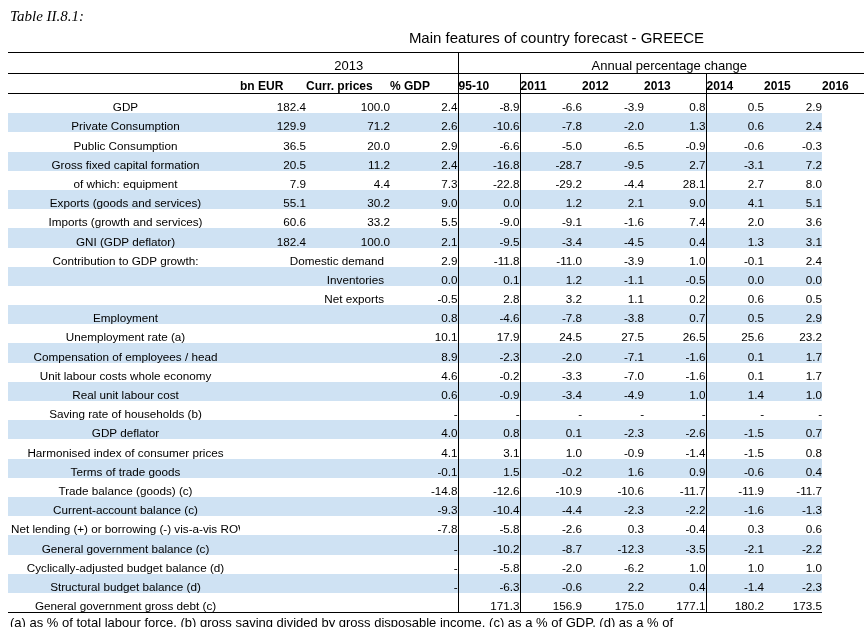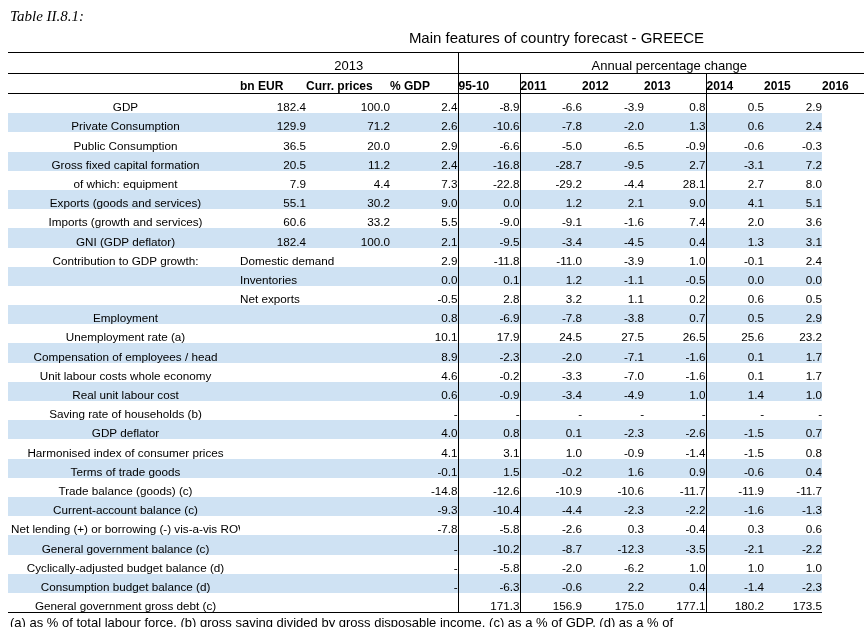--- a/index.html
+++ b/index.html
@@ -69,21 +69,21 @@
     height: 19.2px;
     font-size: 11.7px;
     padding: 0 4px 0 0;
     text-align: right;
   }
   .row td.label {
     text-align: center;
     padding-left: 3px;
   }
   .row td.sublabel {
-    text-align: left;
+    text-align: right;
     padding-right: 6px;
   }
   .shade {
     background: #cfe2f3;
   }
   .vline-l {
     border-left: 1.2px solid #000;
   }
   .bottom-rule {
     border-bottom: 1.6px solid #000;
@@ -268,21 +268,21 @@
           <td>1.1</td>
           <td>0.2</td>
           <td class="vline-l">0.6</td>
           <td>0.5</td>
         </tr>
         <tr class="row shade">
           <td class="label">Employment</td>
           <td></td>
           <td></td>
           <td class="hdr-2013">0.8</td>
-          <td>-6.9</td>
+          <td>-4.6</td>
           <td class="vline-l">-7.8</td>
           <td>-3.8</td>
           <td>0.7</td>
           <td class="vline-l">0.5</td>
           <td>2.9</td>
         </tr>
         <tr class="row">
           <td class="label">Unemployment rate (a)</td>
           <td></td>
           <td></td>
@@ -432,21 +432,21 @@
           <td></td>
           <td class="hdr-2013">-</td>
           <td>-5.8</td>
           <td class="vline-l">-2.0</td>
           <td>-6.2</td>
           <td>1.0</td>
           <td class="vline-l">1.0</td>
           <td>1.0</td>
         </tr>
         <tr class="row shade">
-          <td class="label">Consumption budget balance (d)</td>
+          <td class="label">Structural budget balance (d)</td>
           <td></td>
           <td></td>
           <td class="hdr-2013">-</td>
           <td>-6.3</td>
           <td class="vline-l">-0.6</td>
           <td>2.2</td>
           <td>0.4</td>
           <td class="vline-l">-1.4</td>
           <td>-2.3</td>
         </tr>

